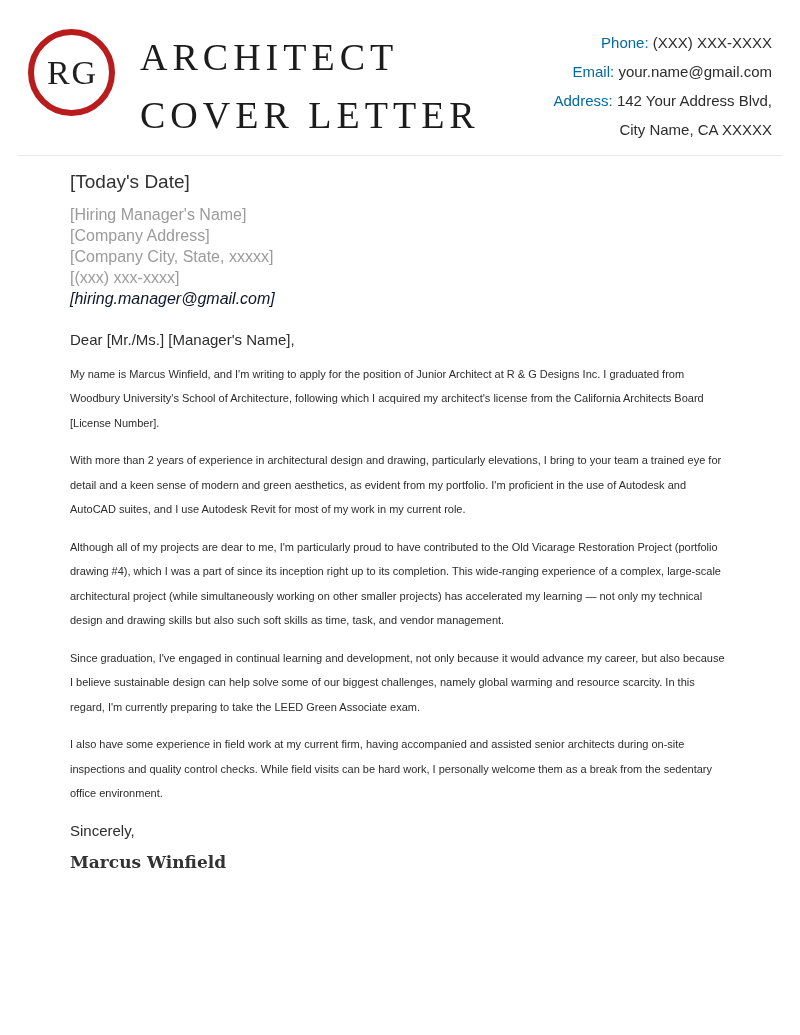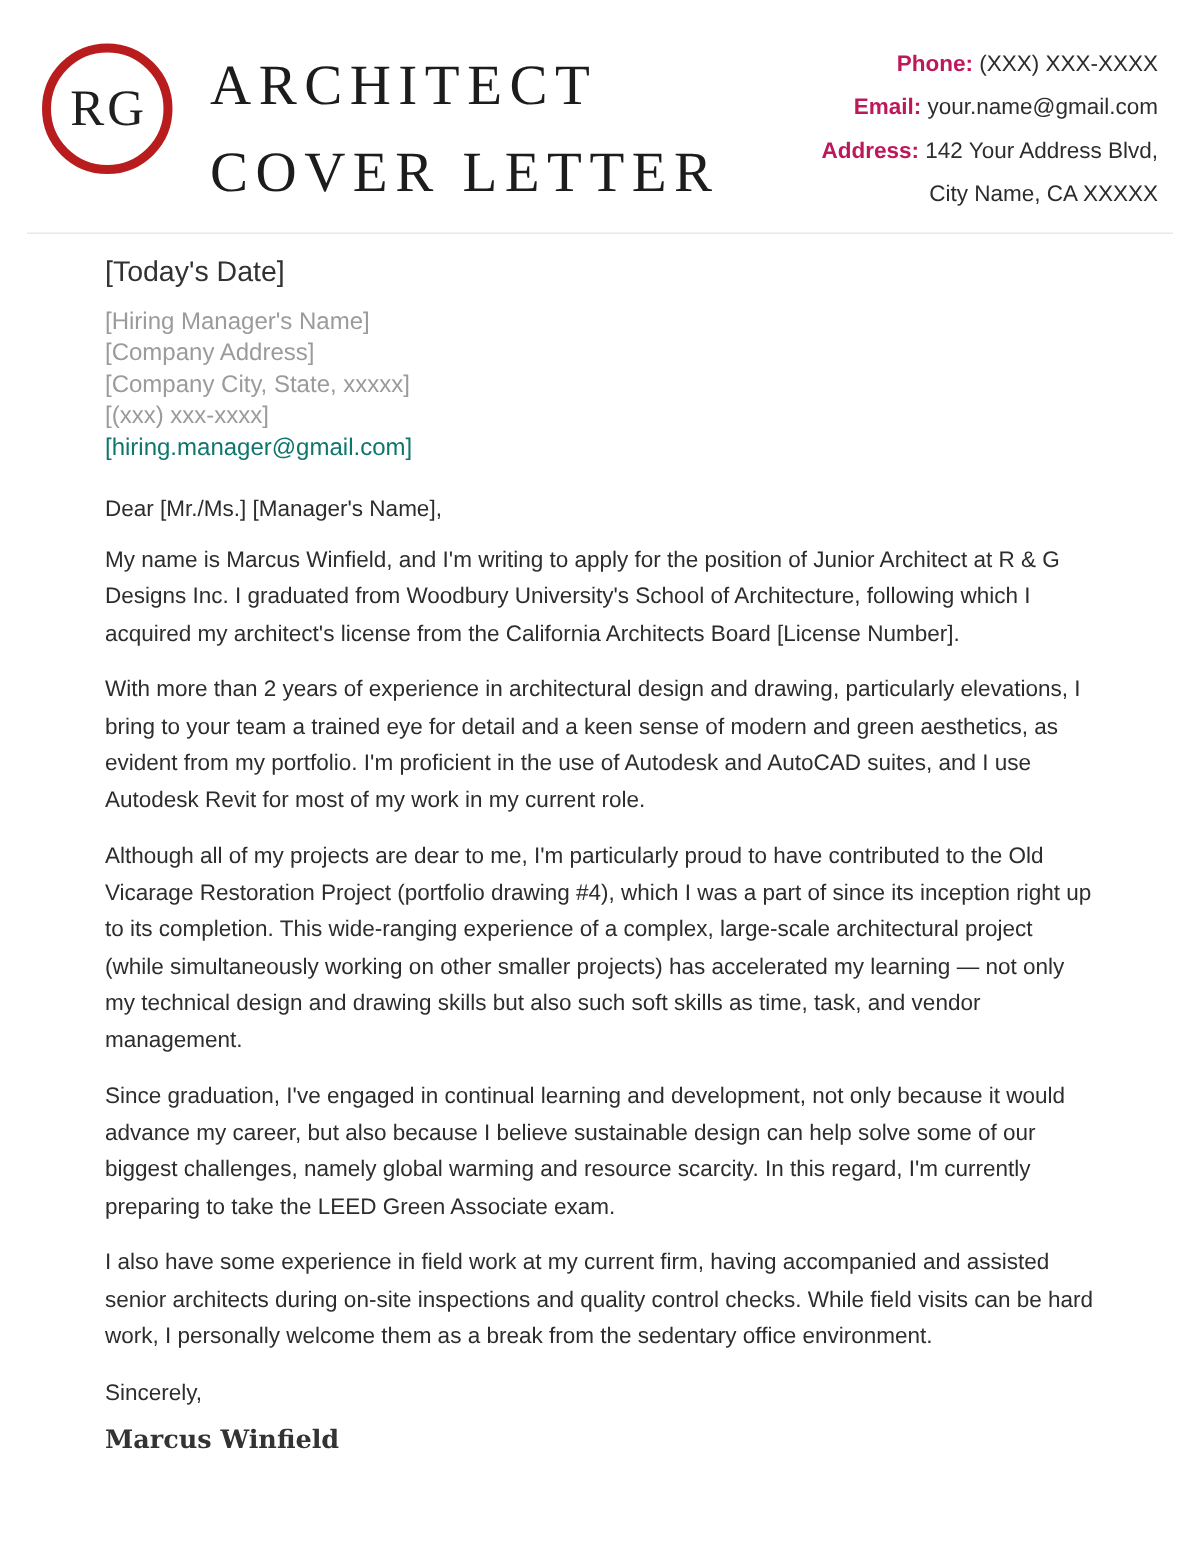--- a/index.html
+++ b/index.html
@@ -50,21 +50,21 @@
   }
   .contact {
     position: absolute;
     right: 28px;
     top: 28px;
     text-align: right;
     font-size: 15px;
     line-height: 29px;
     color: #2d2d2d;
   }
-  .contact .label { font-weight: bold; color: #be185d; }
+  .contact .label { font-weight: normal; color: #0369a1; }
 
   .divider {
     border: none;
     border-top: 1px solid #e8e8e8;
     margin: 0 18px;
   }
 
   
   .letter {
     padding: 15px 70px 0 70px;
@@ -76,31 +76,32 @@
     color: #323232;
     margin-bottom: 12px;
   }
   .recipient {
     font-size: 16px;
     line-height: 21px;
     color: #9b9b9b;
     margin-bottom: 19px;
   }
   .recipient-email a, .recipient-email {
-    color: #0f766e;
+    color: #0f172a;
     text-decoration: none;
     cursor: pointer;
+    font-style: italic;
   }
   .greeting {
     font-size: 15px;
     line-height: 24.5px;
     margin-bottom: 9px;
   }
   .letter p.body-par {
-    font-size: 15px;
+    font-size: 11px;
     line-height: 24.5px;
     color: #2d2d2d;
     margin-bottom: 13px;
   }
   .closing {
     font-size: 15px;
     line-height: 24.5px;
     margin-bottom: 9px;
   }
   .signature {

